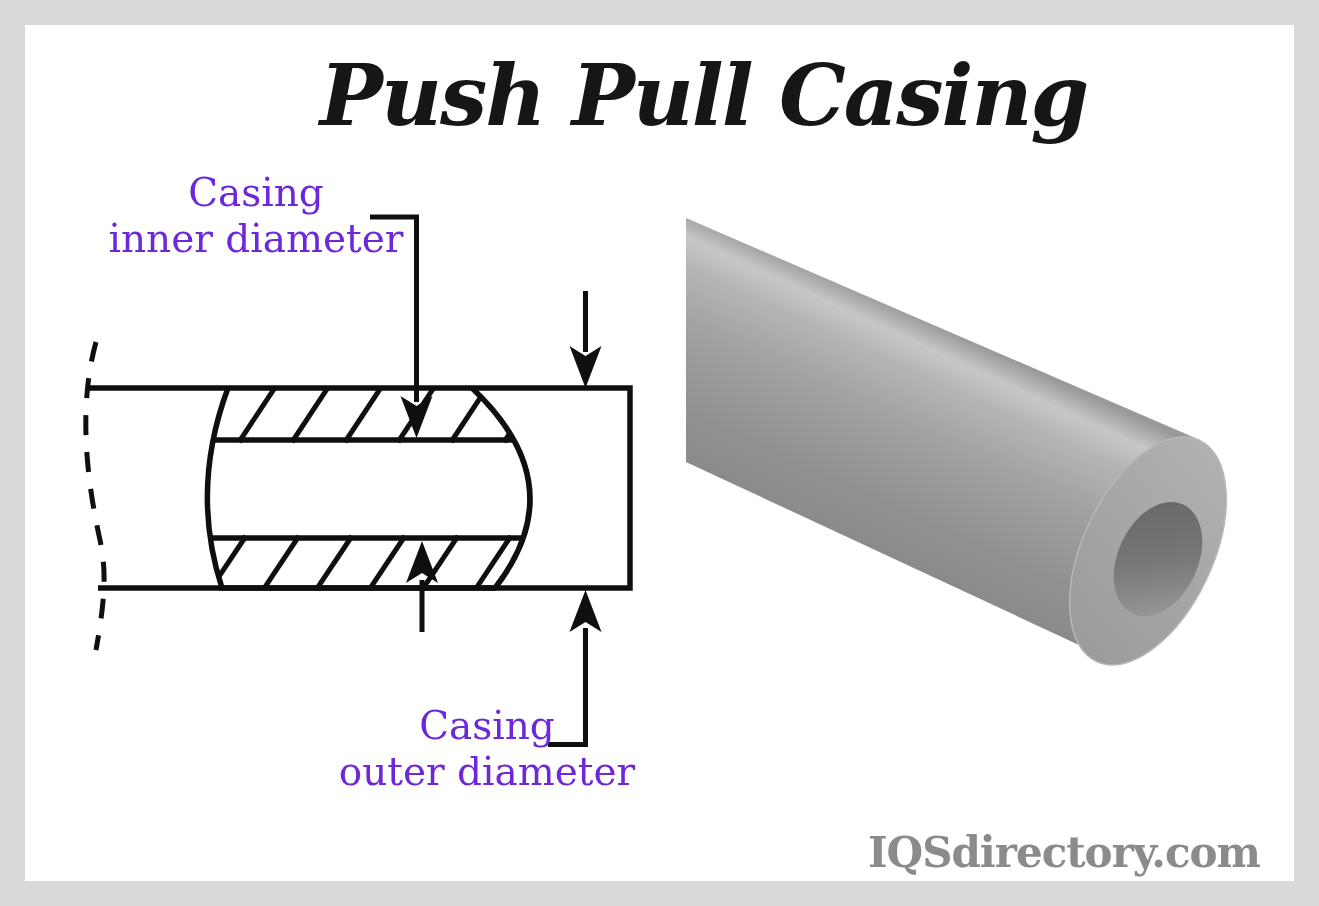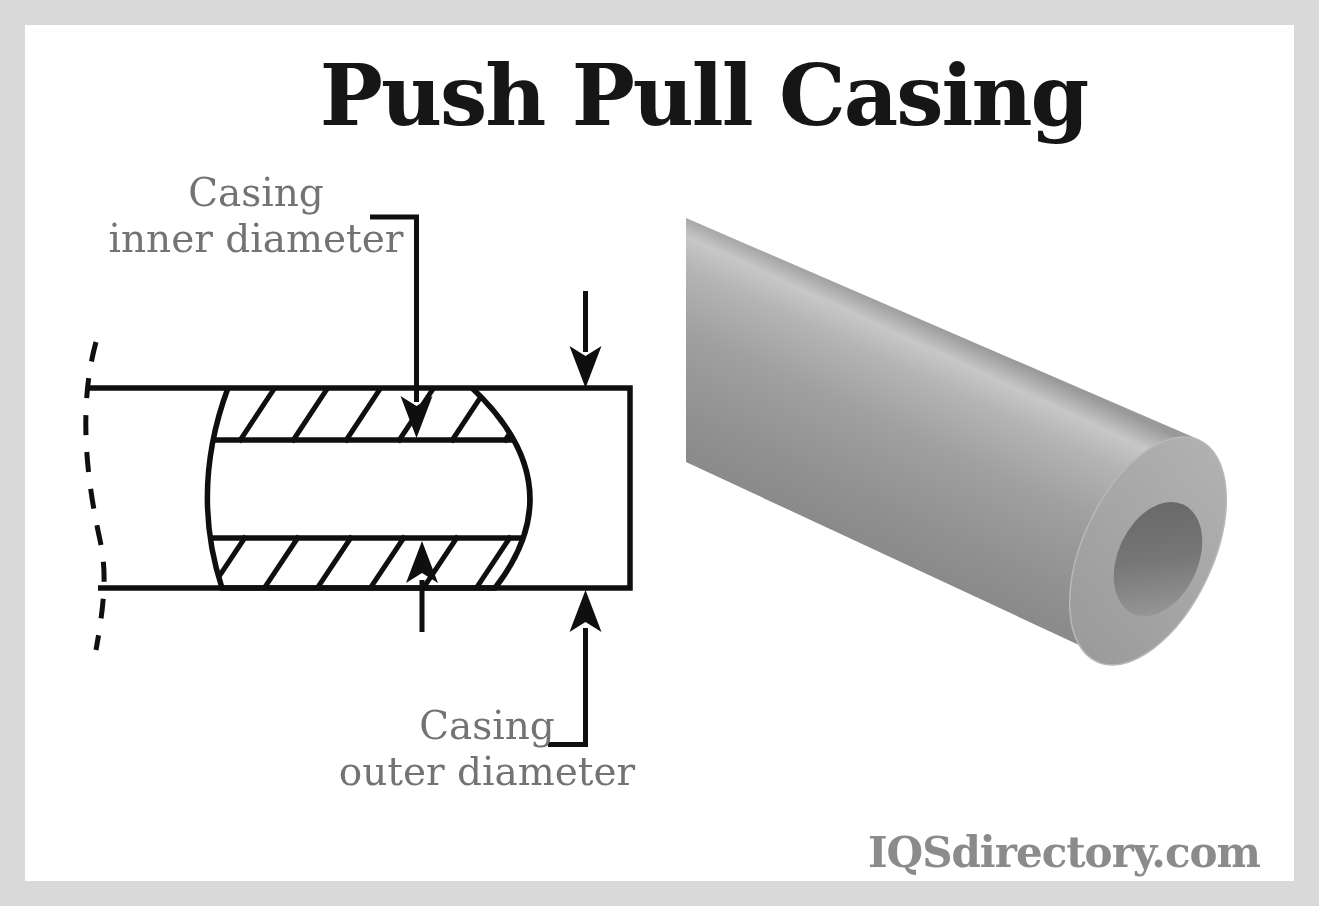--- a/index.html
+++ b/index.html
@@ -2,22 +2,22 @@
 <html><head>
 <meta charset="utf-8">
 <style>
   html,body{margin:0;padding:0;background:#ffffff;}
   body{width:1319px;height:906px;position:relative;overflow:hidden;
        font-family:"DejaVu Serif", serif;}
   .frame{position:absolute;inset:0;border:25px solid #d9d9d9;background:#ffffff;box-sizing:border-box;}
   .gfx{position:absolute;left:0;top:0;}
   .title{position:absolute;top:54px;left:0;right:0;padding-left:88px;
          text-align:center;font-size:84px;font-weight:800;letter-spacing:-2px;
-         color:#161616;line-height:1.0;white-space:nowrap;}
-  .dim-label{position:absolute;font-size:39px;line-height:46px;color:#737373;
+         color:#161616;line-height:1.0;white-space:nowrap;font-style:italic;}
+  .dim-label{position:absolute;font-size:39px;line-height:46px;color:#6d28d9;
              text-align:center;white-space:pre-line;}
   .label-inner{left:86px;top:170px;width:340px;}
   .label-outer{left:317px;top:703px;width:340px;}
   .watermark{position:absolute;right:59px;top:828px;font-size:42px;font-weight:700;
              letter-spacing:-1px;color:#8b8b8b;white-space:nowrap;}
 </style>
 </head>
 <body>
 
 <div class="frame"></div>

